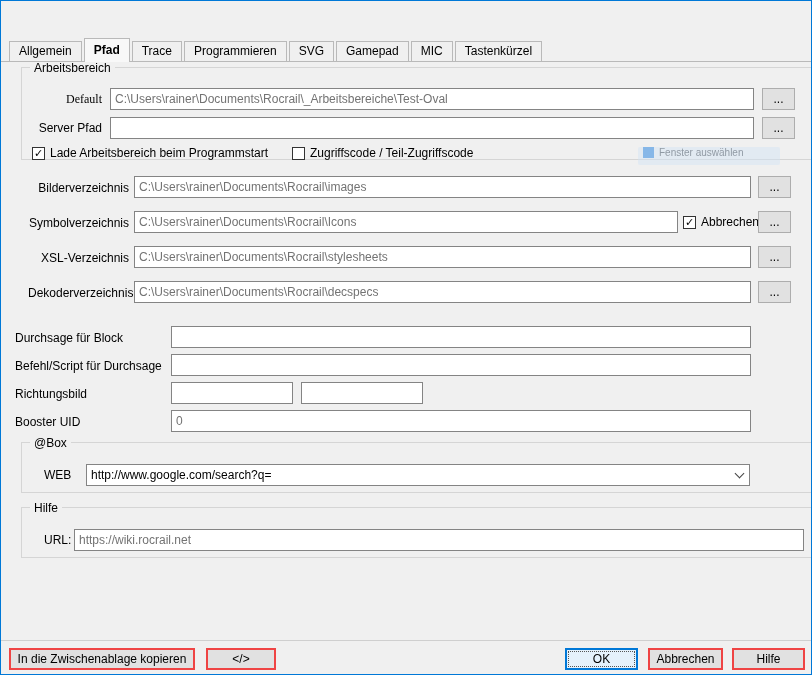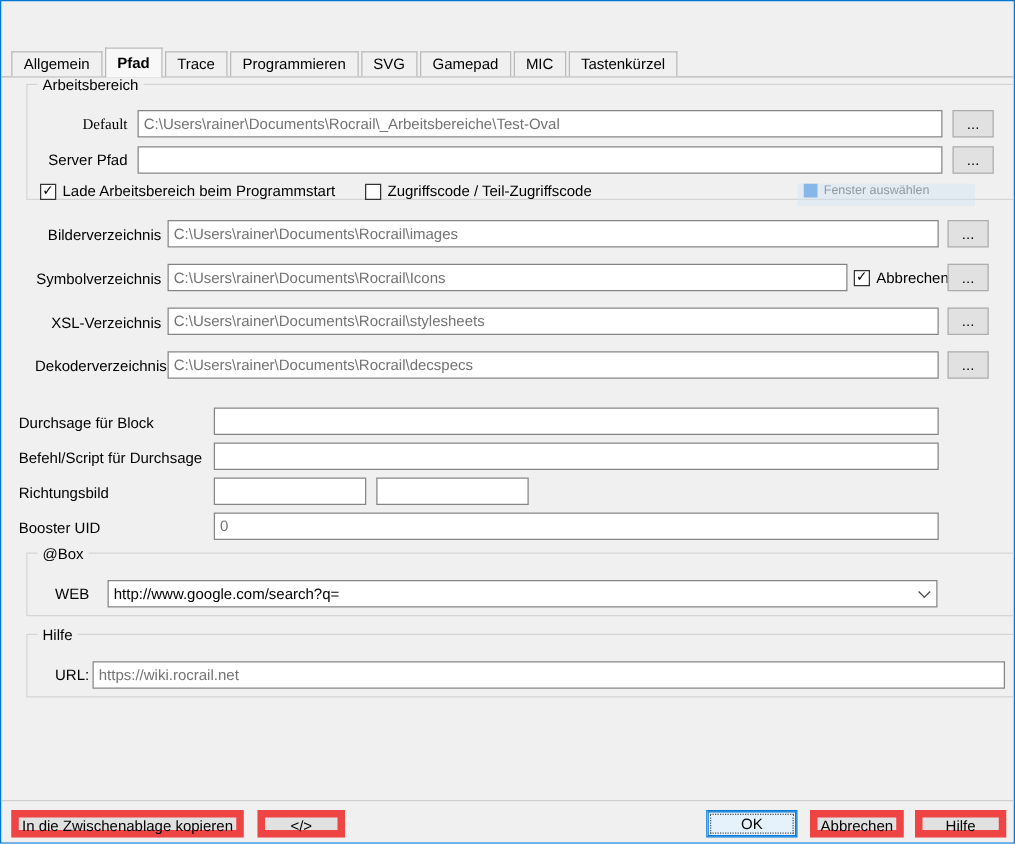--- a/index.html
+++ b/index.html
@@ -48,21 +48,21 @@
   .cb .box {
     width: 13px; height: 13px; background: #fff; border: 1px solid #333;
     font-size: 11px; line-height: 11px; text-align: center; color: #000; flex: 0 0 13px;
   }
   .cb .cbl { font-size: 12px; white-space: nowrap; }
   .combo { position: absolute; height: 22px; background: #fff; border: 1px solid #848484; display: flex; align-items: center; }
   .combo .val { flex: 1; font-size: 12px; padding: 0 4px; white-space: nowrap; overflow: hidden; }
   .combo .arrow { width: 20px; display: flex; align-items: center; justify-content: center; }
   .chev { width: 7px; height: 7px; border-left: 1px solid #444; border-bottom: 1px solid #444; transform: rotate(-45deg); margin-top: -4px; }
   .btn {
-    position: absolute; height: 22px; background: #e1e1e1; border: 6px solid #ef4444;
+    position: absolute; height: 22px; background: #e1e1e1; border: 2px solid #ef4444;
     font-family: inherit; font-size: 12px; color: #000;
   }
   .btn.default {
     background: #e5f1fb; border: 1px solid #0078d7; box-shadow: inset 0 0 0 1px #0078d7;
     outline: 1px dotted #555; outline-offset: -4px;
   }
   
   .ghost {
     position: absolute; left: 637px; top: 146px; width: 142px; height: 18px;
     background: rgba(208, 227, 245, 0.45); border-radius: 2px;

